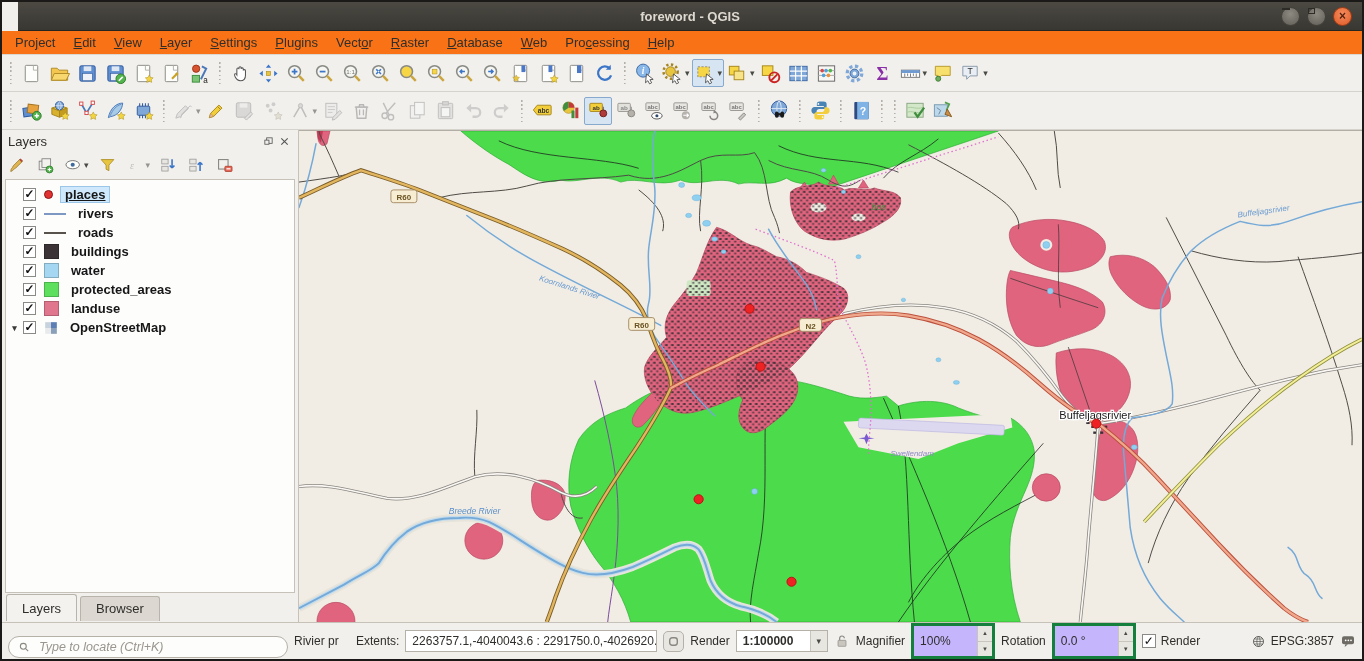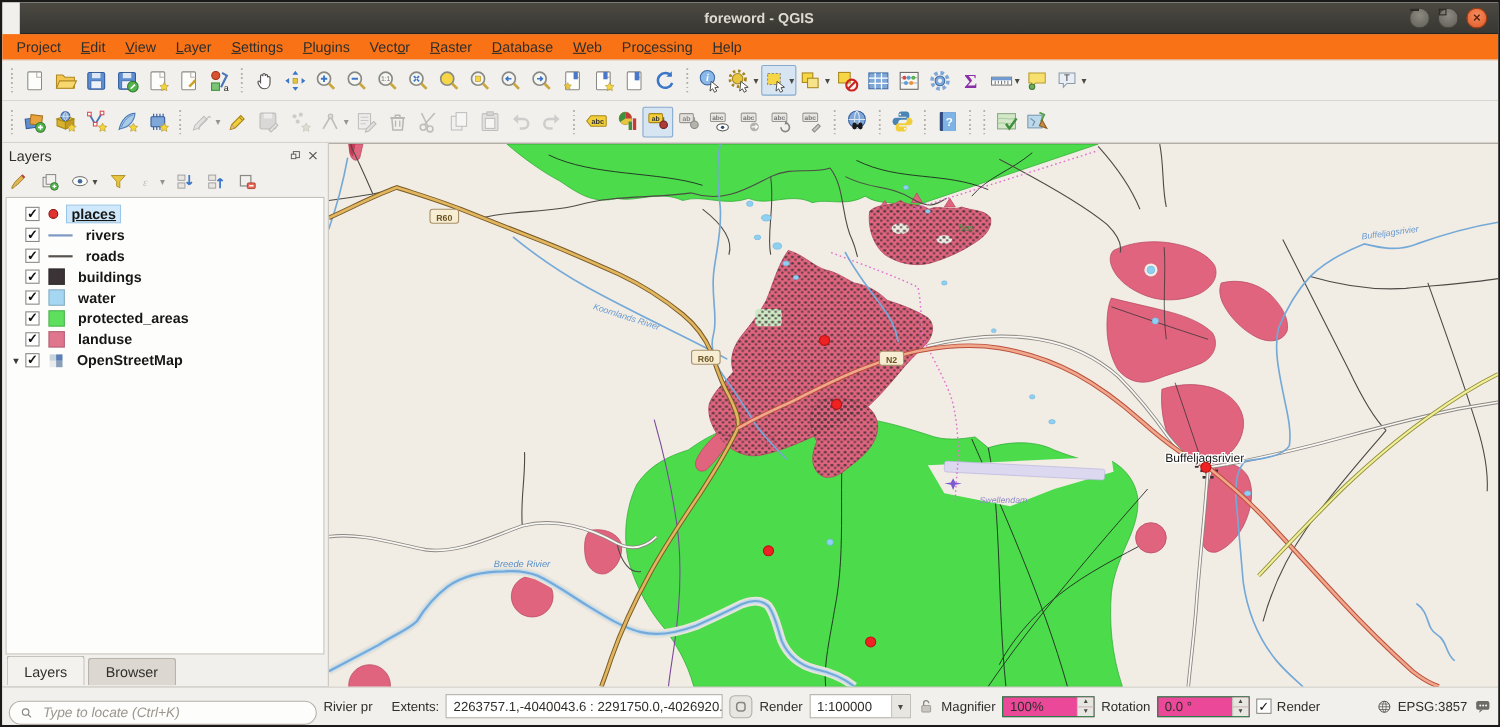--- a/index.html
+++ b/index.html
@@ -61,24 +61,24 @@
   .locate-wrap svg{width:13px;height:13px;flex:0 0 13px;}
   .locate-input{border:none;outline:none;background:transparent;font-style:italic;color:#9b978f;font-size:12.5px;width:100%;font-family:"Liberation Sans",sans-serif;}
   .locate-input::placeholder{color:#9b978f;font-style:italic;}
   .sb-msg{white-space:nowrap;overflow:hidden;flex:0 0 56px;}
   .sb-label{white-space:nowrap;}
   .sb-field{background:#fff;border:1px solid #b5b1a9;height:22px;display:flex;align-items:center;padding:0 6px;white-space:nowrap;}
   .extents{flex:0 0 252px;font-size:12px;overflow:hidden;}
   .sb-round{width:21px;height:21px;border:1px solid #b5b1a9;border-radius:5px;background:#e8e6e1;display:flex;align-items:center;justify-content:center;padding:0;}
   .sb-round svg{width:13px;height:13px;}
   .combo{background:#fff;border:1px solid #b5b1a9;height:22px;display:flex;align-items:center;flex:0 0 92px;}
-  .combo .cval{flex:1;padding:0 6px;}
+  .combo .cval{flex:1;padding:0 6px;font-weight:bold;}
   .combo-btn{flex:0 0 17px;height:100%;border-left:1px solid #c9c5bd;background:#e8e6e1;display:flex;align-items:center;justify-content:center;font-size:9px;color:#4a4a45;}
   .sb-icon svg{width:16px;height:16px;display:block;}
-  .spin{background:#ec4899;border:1px solid #15803d;height:19px;display:flex;align-items:center;flex:0 0 84px;}
+  .spin{background:#c4b5fd;border:3px solid #15803d;height:36px;display:flex;align-items:center;flex:0 0 84px;}
   .spin .sval{flex:1;padding:0 6px;}
   .spin-btns{flex:0 0 15px;height:100%;border-left:1px solid #c9c5bd;display:flex;flex-direction:column;}
   .spin-btns span{flex:1;display:flex;align-items:center;justify-content:center;font-size:6px;color:#4a4a45;background:#e8e6e1;}
   .spin-btns span:first-child{border-bottom:1px solid #c9c5bd;}
   .render{display:flex;align-items:center;gap:5px;}
   .check{width:14px;height:14px;border:1px solid #8a8a86;background:#fff;font-size:12px;line-height:13px;text-align:center;color:#111;}
   .crs{display:flex;align-items:center;gap:5px;margin-left:auto;white-space:nowrap;}
   .crs svg{width:15px;height:15px;}
 </style>
 </head>

